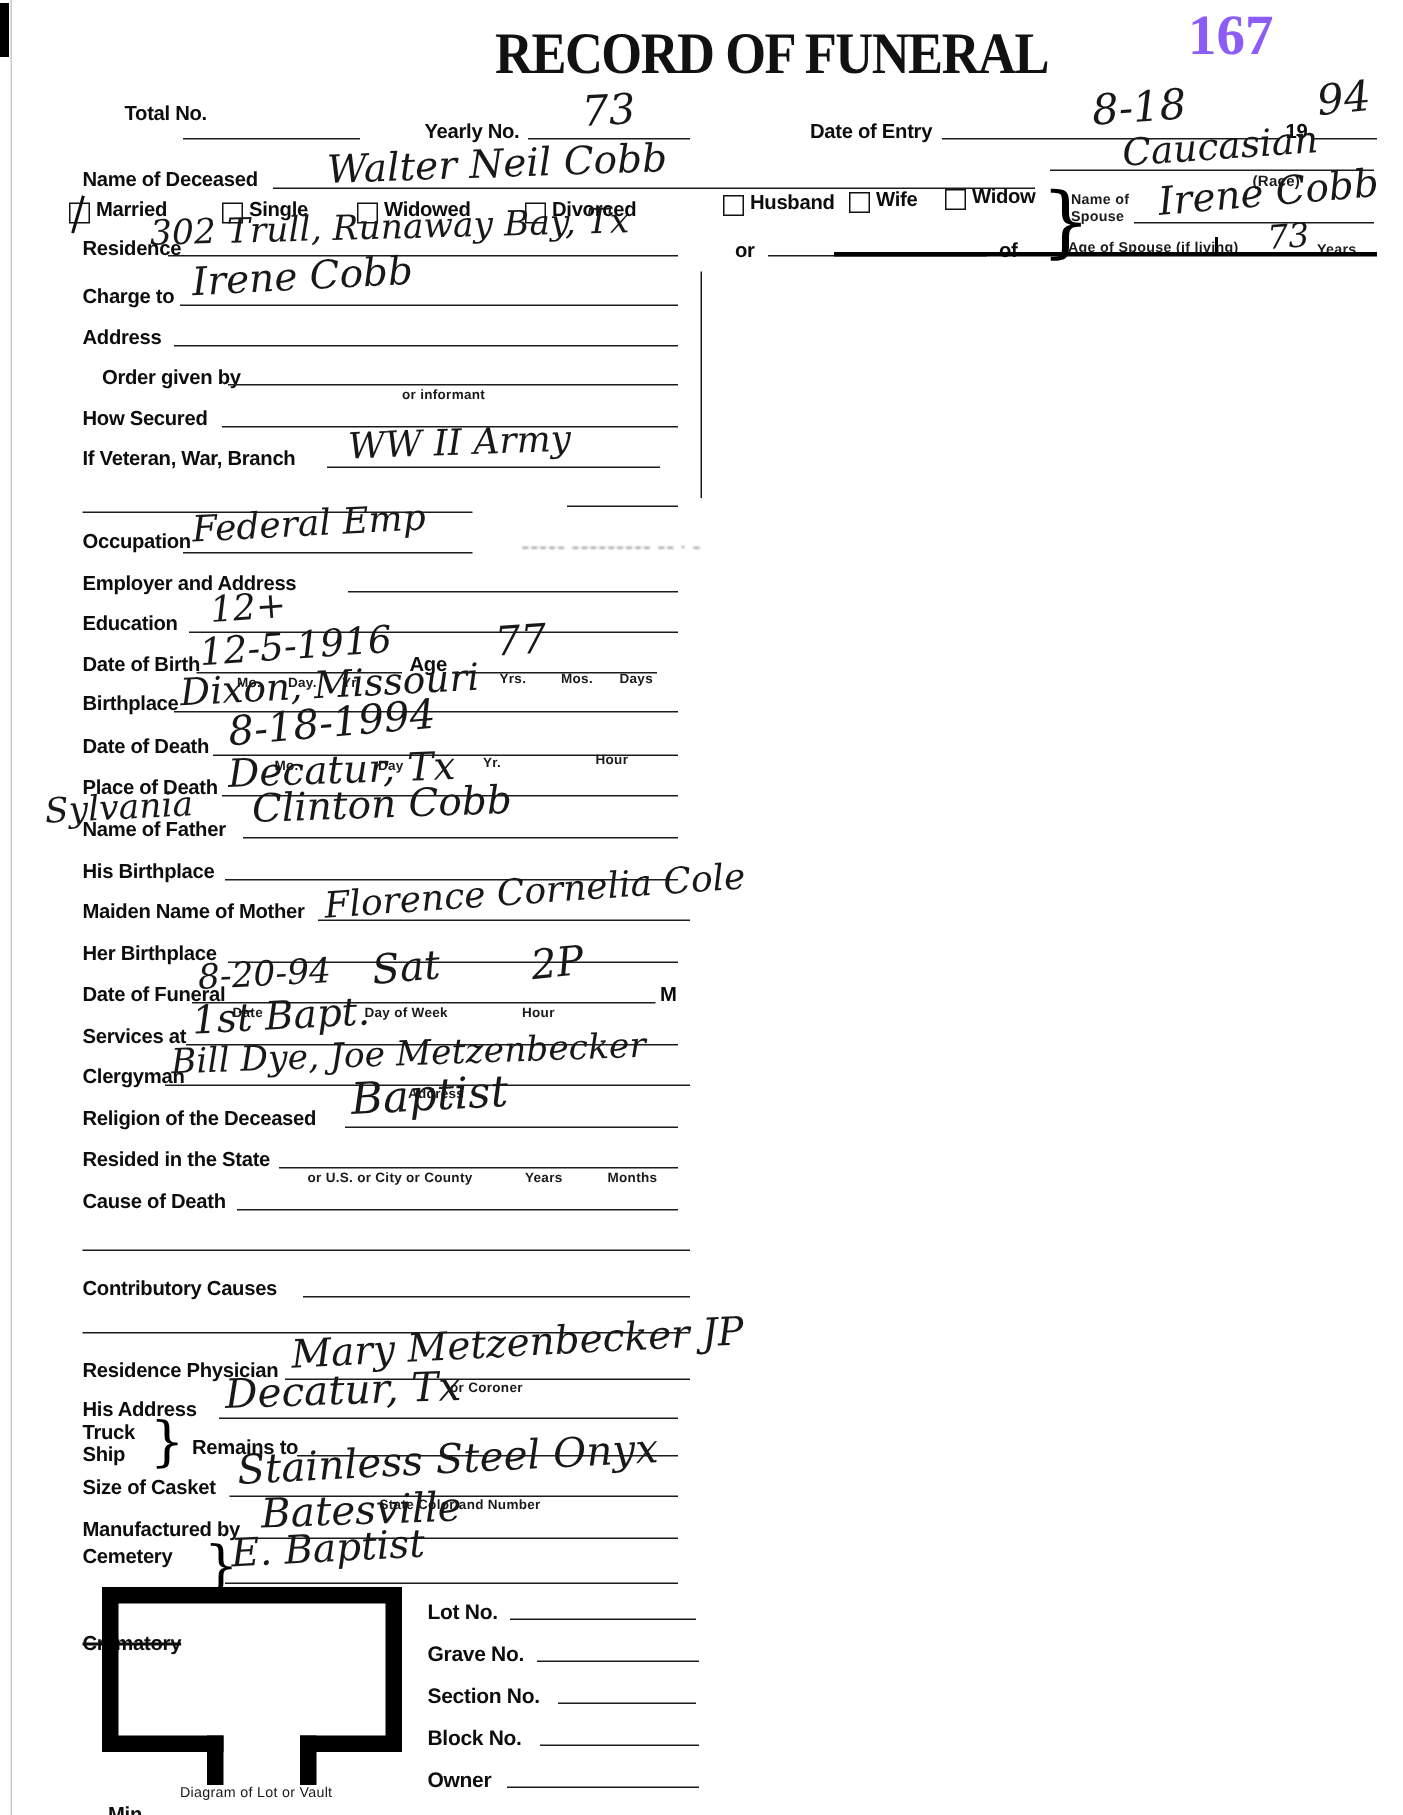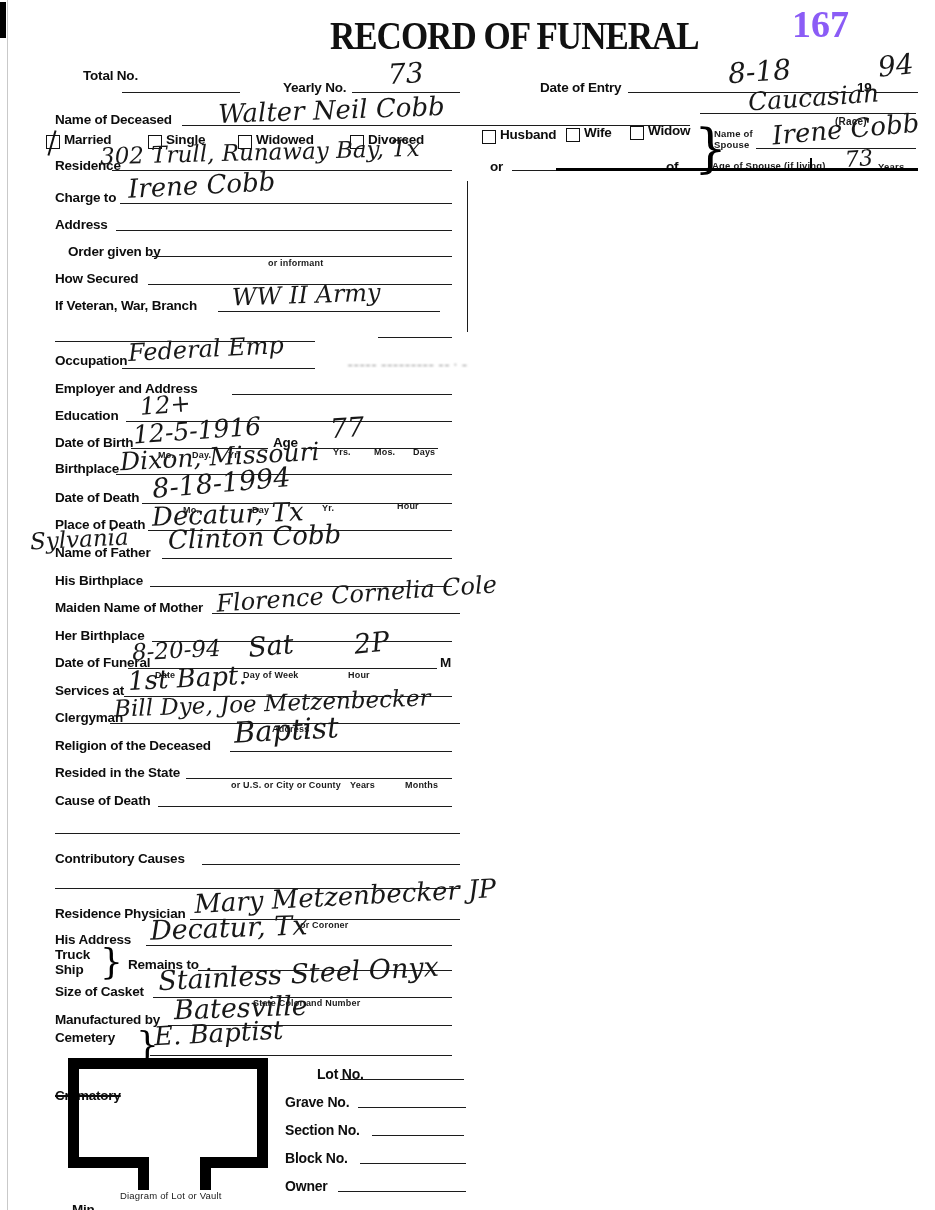--- a/index.html
+++ b/index.html
@@ -182,21 +182,21 @@
   <span class="hw" style="left:114px;top:692px;font-size:23px;transform:rotate(-2deg);">Bill Dye, Joe Metzenbecker</span>
   <div class="ln" style="left:110px;top:723px;width:350px;"></div>
   <span class="sb" style="left:272px;top:724px;">Address</span>
 
   <span class="lb" style="left:55px;top:738px;">Religion of the Deceased</span>
   <span class="hw" style="left:234px;top:716px;font-size:29px;transform:rotate(-3deg);">Baptist</span>
   <div class="ln" style="left:230px;top:751px;width:222px;"></div>
 
   <span class="lb" style="left:55px;top:765px;">Resided in the State</span>
   <div class="ln" style="left:186px;top:778px;width:266px;"></div>
-  <span class="sb" style="left:205px;top:780px;margin-left:26px;">or U.S. or City or County</span>
+  <span class="sb" style="left:205px;top:780px;">or U.S. or City or County</span>
   <span class="sb" style="left:350px;top:780px;">Years</span>
   <span class="sb" style="left:405px;top:780px;">Months</span>
 
   <span class="lb" style="left:55px;top:793px;">Cause of Death</span>
   <div class="ln" style="left:158px;top:806px;width:294px;"></div>
 
   <div class="ln" style="left:55px;top:833px;width:405px;"></div>
 
   <span class="lb" style="left:55px;top:851px;">Contributory Causes</span>
   <div class="ln" style="left:202px;top:864px;width:258px;"></div>
@@ -237,21 +237,21 @@
     <rect x="0" y="0" width="200" height="11" fill="#000"></rect>
     <rect x="0" y="0" width="11" height="110" fill="#000"></rect>
     <rect x="189" y="0" width="11" height="110" fill="#000"></rect>
     <rect x="0" y="99" width="81" height="11" fill="#000"></rect>
     <rect x="132" y="99" width="68" height="11" fill="#000"></rect>
     <rect x="70" y="99" width="11" height="33" fill="#000"></rect>
     <rect x="132" y="99" width="11" height="33" fill="#000"></rect>
   </svg>
   <span class="sb" style="left:120px;top:1190px;font-size:9.5px;font-weight:normal;">Diagram of Lot or Vault</span>
 
-  <span class="lb" style="left:285px;top:1066px;font-size:14px;margin-left:32px;">Lot No.</span>
+  <span class="lb" style="left:285px;top:1066px;font-size:14px;">Lot No.</span>
   <div class="ln" style="left:340px;top:1079px;width:124px;"></div>
   <span class="lb" style="left:285px;top:1094px;font-size:14px;">Grave No.</span>
   <div class="ln" style="left:358px;top:1107px;width:108px;"></div>
   <span class="lb" style="left:285px;top:1122px;font-size:14px;">Section No.</span>
   <div class="ln" style="left:372px;top:1135px;width:92px;"></div>
   <span class="lb" style="left:285px;top:1150px;font-size:14px;">Block No.</span>
   <div class="ln" style="left:360px;top:1163px;width:106px;"></div>
   <span class="lb" style="left:285px;top:1178px;font-size:14px;">Owner</span>
   <div class="ln" style="left:338px;top:1191px;width:128px;"></div>
 

